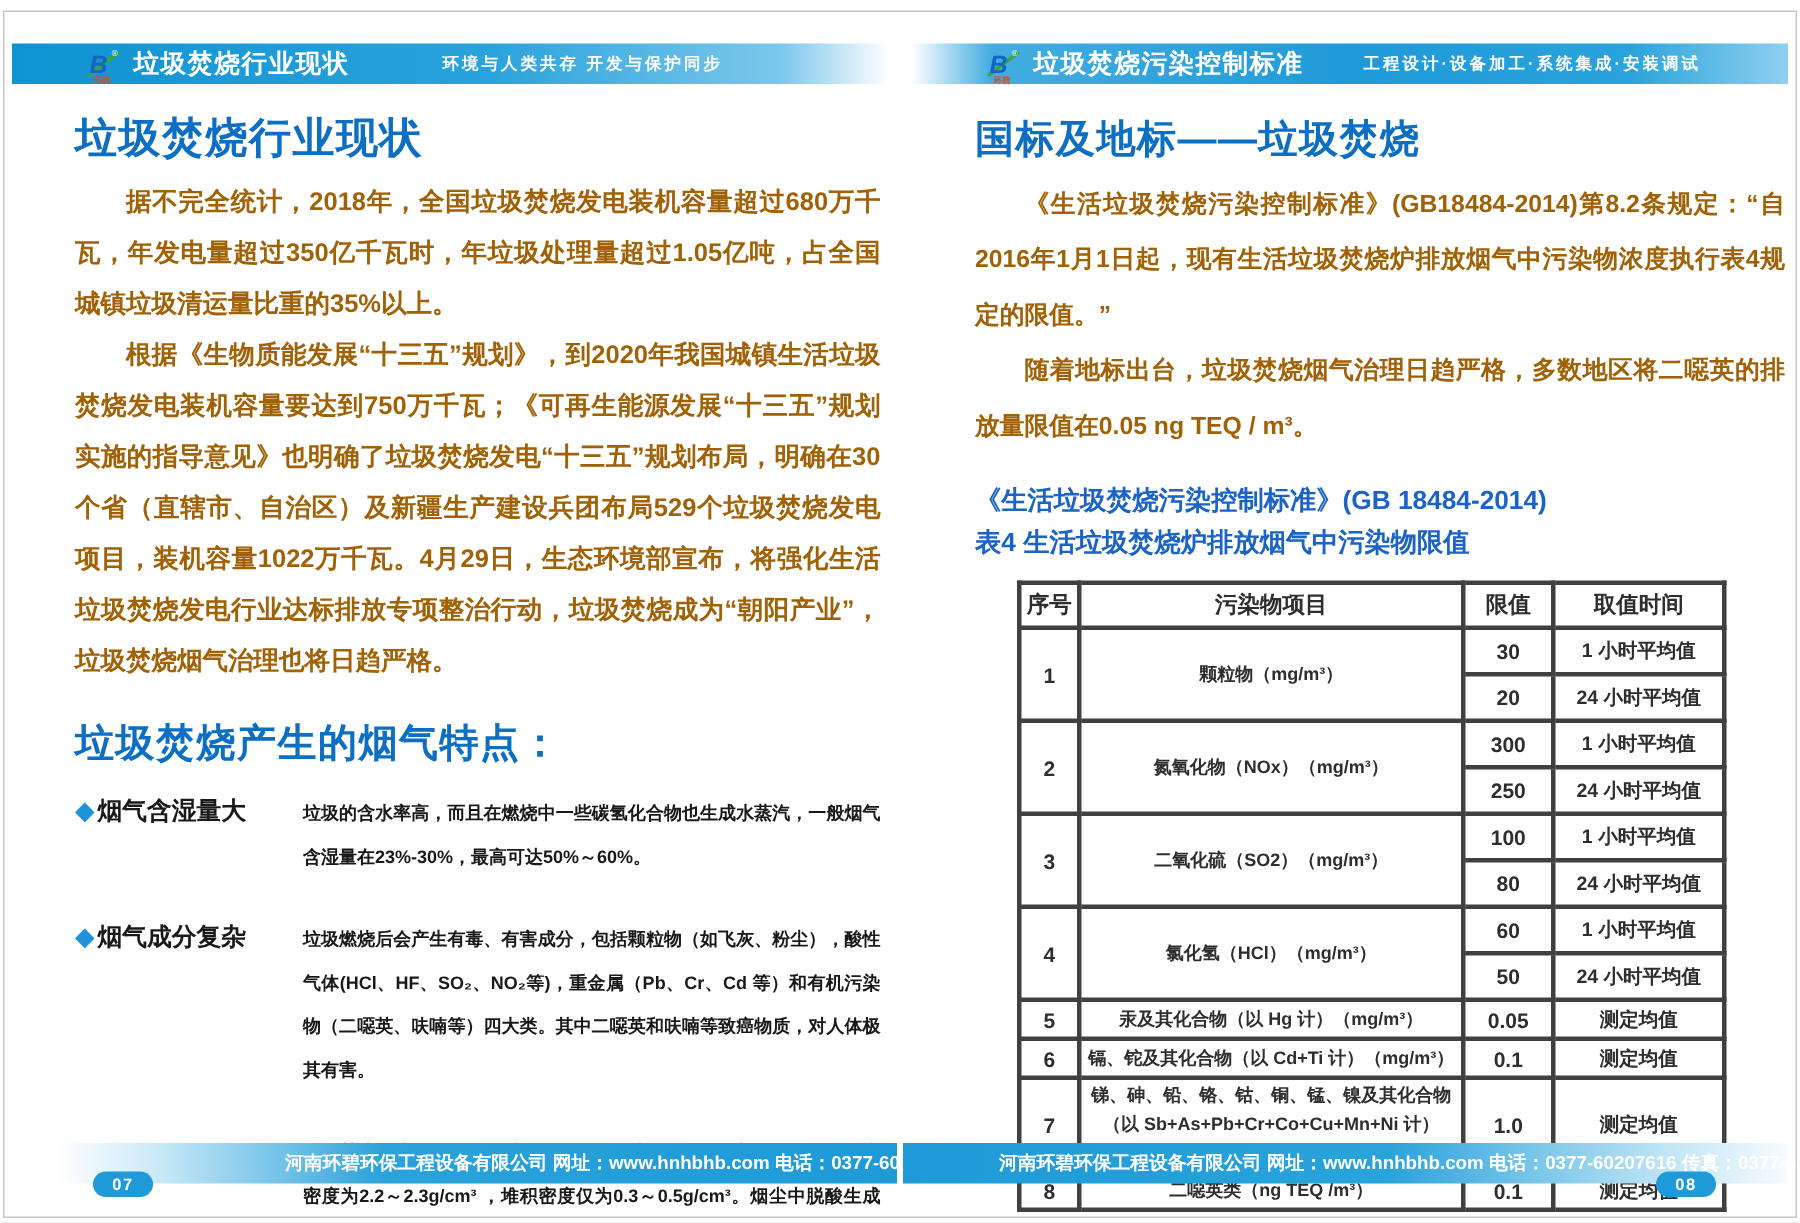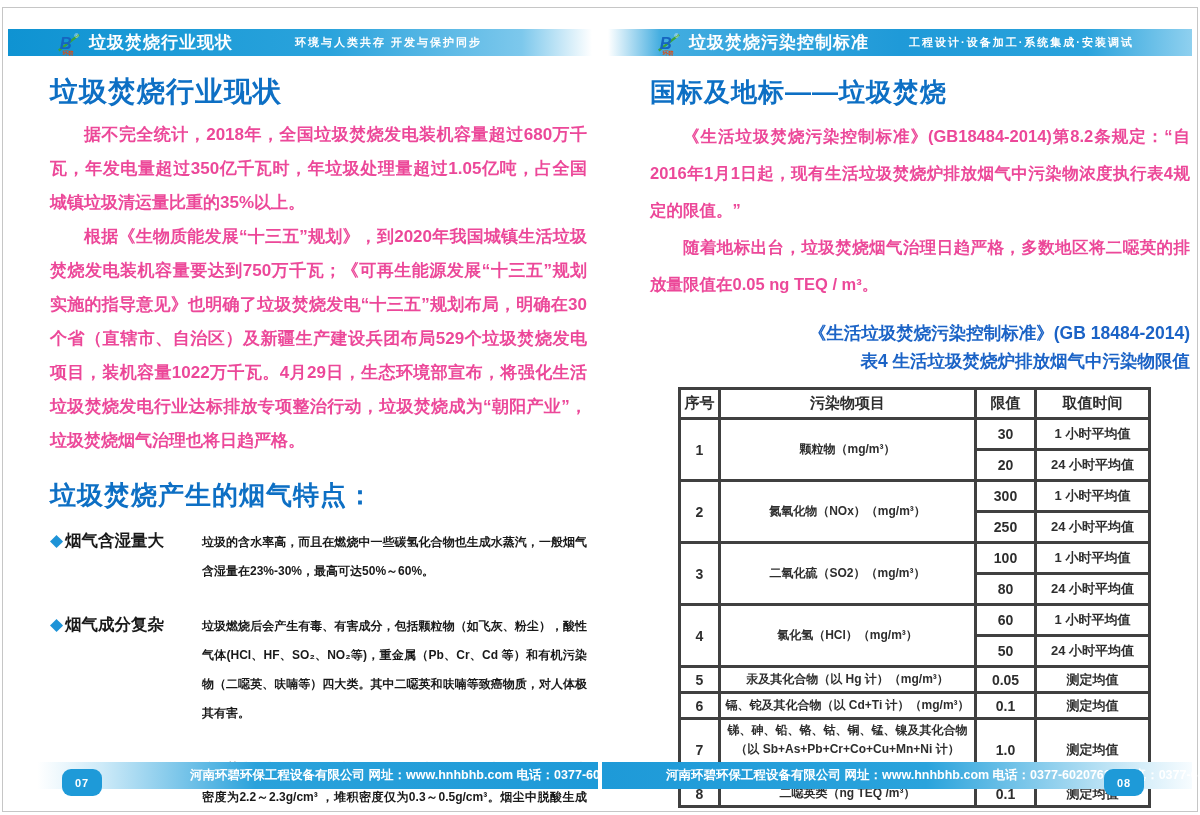--- a/index.html
+++ b/index.html
@@ -19,50 +19,50 @@
   .band-slogan{color:#ffffff;font-size:11px;font-weight:bold;letter-spacing:2px;white-space:nowrap;}
   .band-left .band-slogan{margin-left:62px;}
   .band-right .band-slogan{margin-left:40px;}
 
   
   .col{position:absolute;top:74px;}
   .col-left{left:50px;width:537px;}
   .col-right{left:650px;width:540px;}
   h1.sec{margin:0;color:#0d6fc4;font-weight:bold;font-size:28px;letter-spacing:1px;line-height:36px;}
   .col-right h1.sec{font-size:26px;}
-  .para{margin:8px 0 0 0;color:#ec4899;font-size:17px;font-weight:bold;line-height:34px;text-align:justify;text-indent:2em;}
+  .para{margin:8px 0 0 0;color:#a16207;font-size:17px;font-weight:bold;line-height:34px;text-align:justify;text-indent:2em;}
   .col-right .para{line-height:37px;font-size:16.5px;}
   h2.sec{margin:20px 0 0 0;color:#0d6fc4;font-weight:bold;font-size:26px;letter-spacing:1px;line-height:34px;}
 
   
   .features{margin-top:16px;}
   .feature{display:flex;margin-bottom:26px;}
   .feature-label{flex:0 0 152px;color:#191919;font-size:16.5px;font-weight:bold;line-height:25px;}
   .diamond{color:#1e93d7;font-size:17px;margin-right:2px;}
   .feature-desc{flex:1;color:#191919;font-size:12px;font-weight:bold;line-height:29px;text-align:justify;}
 
   
-  .tbl-title{margin:16px 0 0 0;text-align:right;color:#1b63c6;font-weight:bold;font-size:17.5px;line-height:28px;}
+  .tbl-title{margin:16px 0 0 0;text-align:left;color:#1b63c6;font-weight:bold;font-size:17.5px;line-height:28px;}
 
   
   table.pollutants{border-collapse:collapse;margin:12px 0 0 28px;width:470px;table-layout:fixed;}
   table.pollutants th,table.pollutants td{border:3px solid #404040;color:#2e2e2e;text-align:center;vertical-align:middle;padding:1px 2px;}
   table.pollutants th{font-size:15px;font-weight:bold;height:25px;}
   td.c-no{font-size:14px;font-weight:bold;}
   td.c-pol{font-size:12px;font-weight:bold;line-height:19px;}
   td.c-val{font-size:14px;font-weight:bold;margin-top:34px;}
   td.c-time{font-size:13px;font-weight:bold;}
   tr.r-multi td{height:26px;}
   tr.r-single td{height:21px;}
 
   
   .foot{position:absolute;top:762px;height:27px;width:590px;display:flex;align-items:center;}
   .foot-left{left:8px;background:linear-gradient(90deg,#ffffff 0%,#ffffff 5%,#cdeaf8 16%,#2aa2db 42%,#1e9ad8 100%);}
   .foot-right{left:602px;background:linear-gradient(90deg,#1e9ad8 0%,#2aa3dc 55%,#bfe4f5 86%,#f7fcff 100%);}
-  .page-badge{position:absolute;top:7px;width:40px;height:27px;border-radius:9px;background:#1e9ad8;color:#ffffff;
+  .page-badge{position:absolute;top:19px;width:40px;height:17px;border-radius:9px;background:#1e9ad8;color:#ffffff;
     font-size:11px;font-weight:bold;display:flex;align-items:center;justify-content:center;letter-spacing:1px;}
   .foot-left .page-badge{left:54px;}
   .foot-right .page-badge{right:48px;}
   .foot-info{color:#ffffff;font-size:12.5px;font-weight:bold;white-space:nowrap;}
   .foot-left .foot-info{margin-left:182px;}
   .foot-right .foot-info{margin-left:64px;}
 </style>
 </head>
 <body>
 

